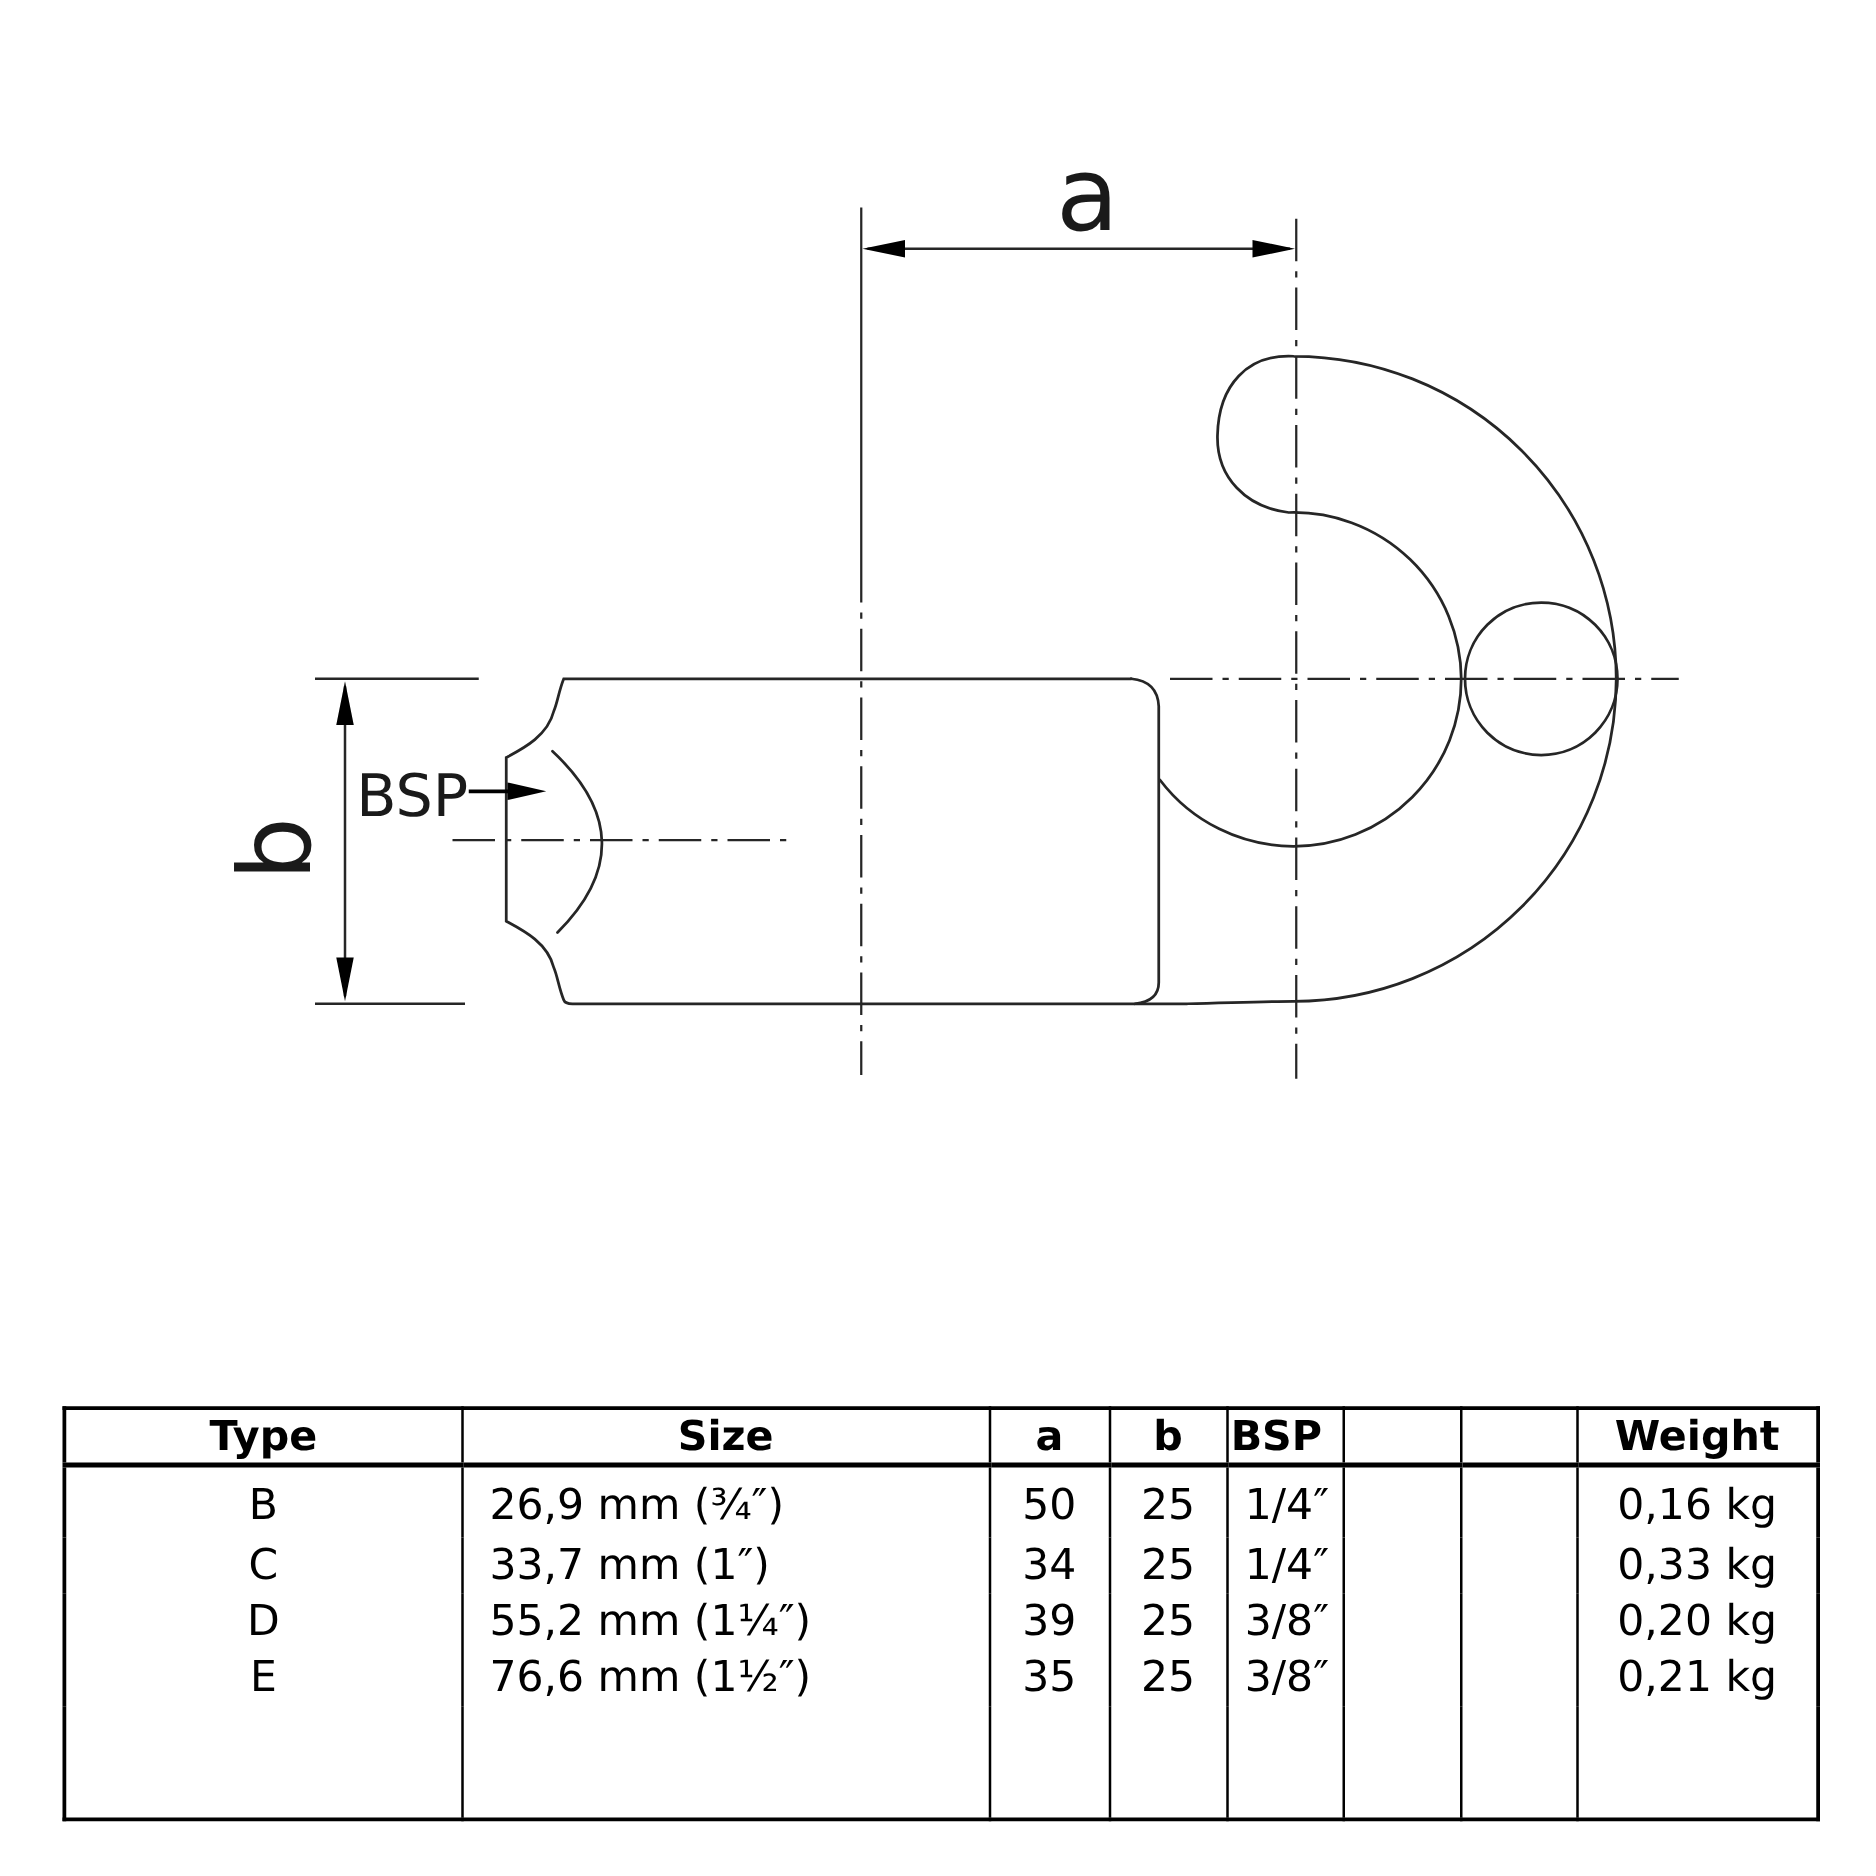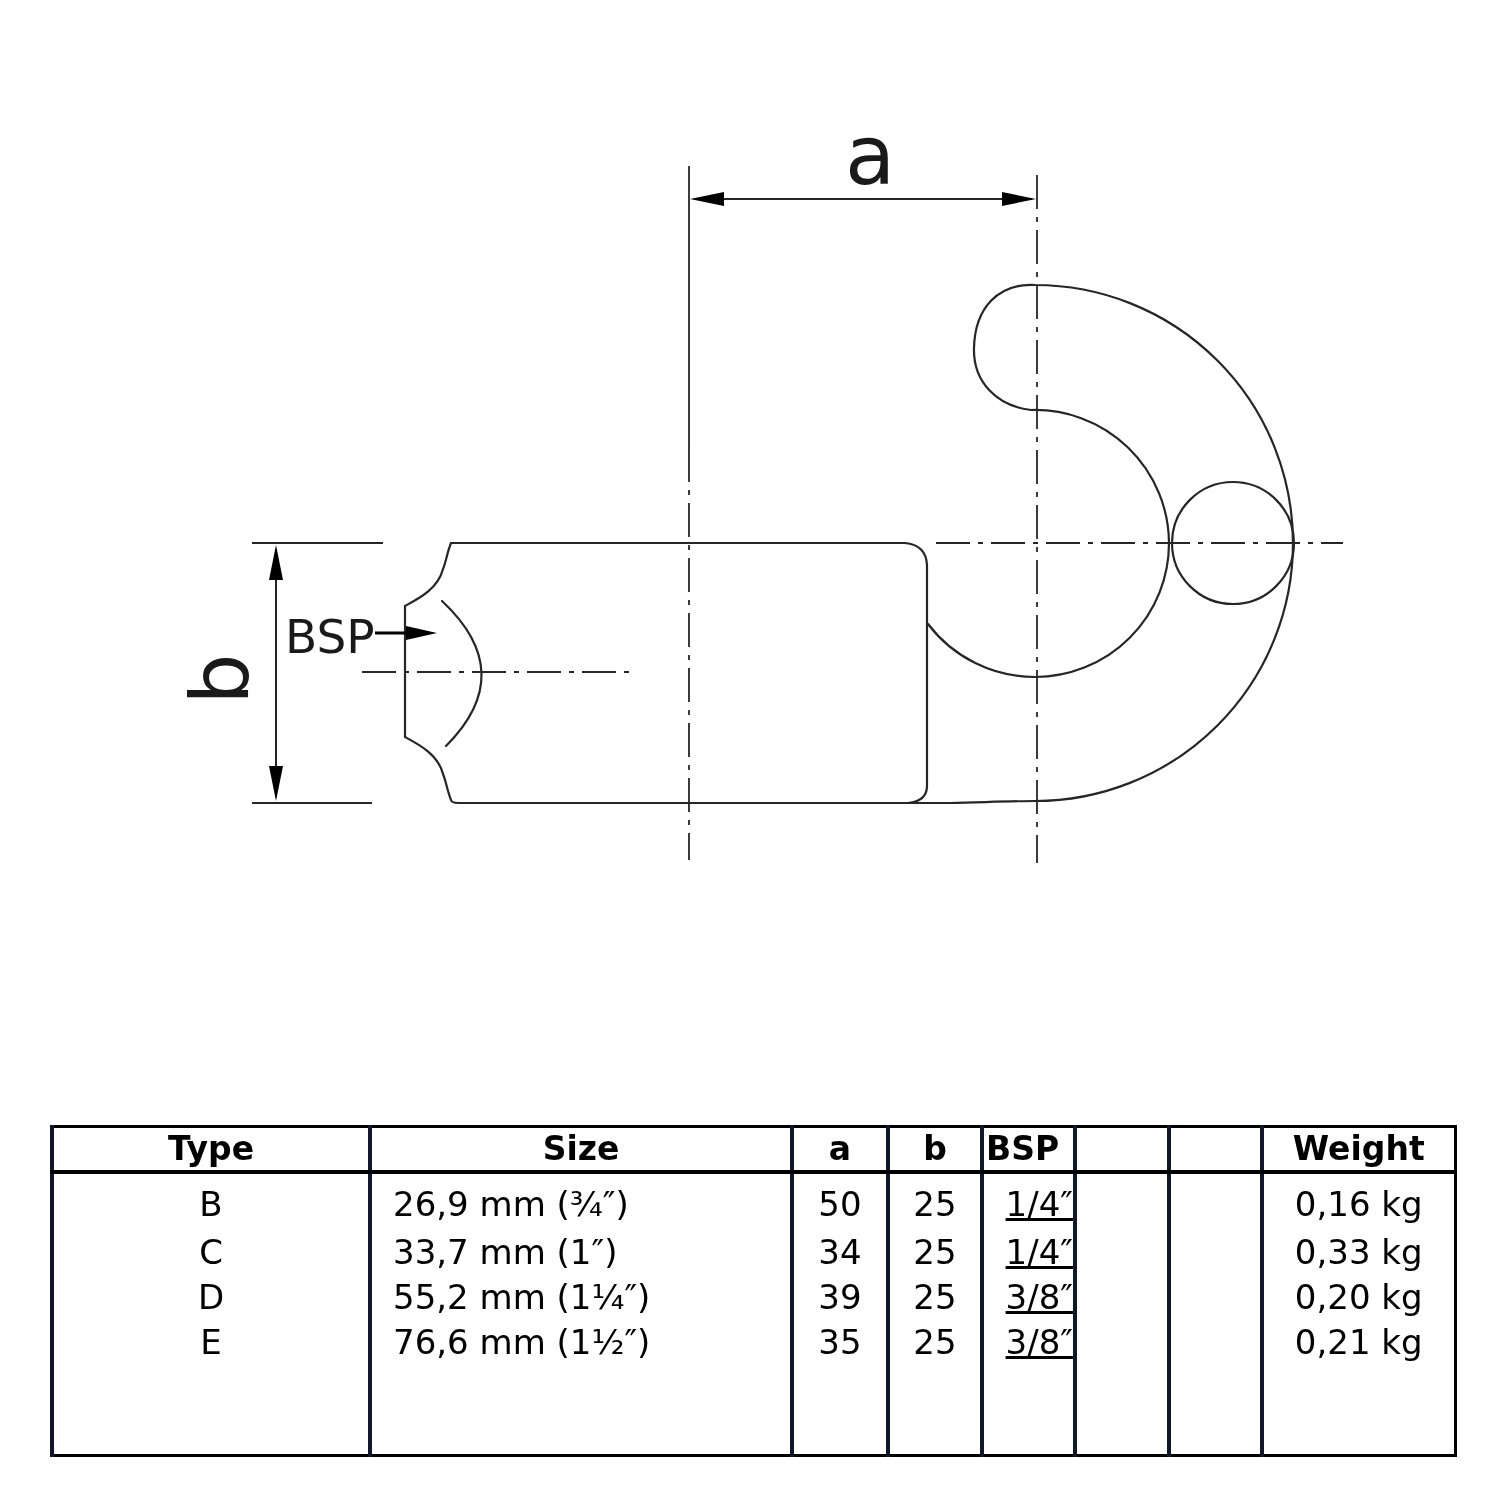--- a/index.html
+++ b/index.html
@@ -10,33 +10,33 @@
   }
   .drawing-svg{position:absolute;left:0;top:0;}
   
   table.spec{
     position:absolute;left:50px;top:1125px;width:1403px;height:332px;
     border-collapse:collapse;table-layout:fixed;
     border:3px solid #000;background:#fff;
   }
   table.spec th, table.spec td{
     padding:0;margin:16px;overflow:hidden;white-space:nowrap;
-    border-left:4px solid #0f172a;border-right:2px solid #000;
+    border-left:2px solid #0f172a;border-right:2px solid #000;
     font-size:34px;line-height:1.1;text-align:center;vertical-align:middle;
   }
   table.spec thead th{
     font-size:33px;font-weight:bold;height:42px;
     border-bottom:4px solid #000;
   }
   table.spec tbody tr.r-first td{height:50px;padding-top:6px;}
   table.spec tbody tr.r-mid td{height:45px;}
   table.spec tbody tr.filler td{height:auto;}
   table.spec td.c-size{text-align:left;padding-left:21px;}
   table.spec th.h-size{}
-  table.spec td.c-bsp{text-align:right;padding-left:3px;text-decoration:underline;}
+  table.spec td.c-bsp{text-align:center;padding-left:3px;}
   table.spec th.h-bsp{text-align:left;padding-left:2px;}
 </style>
 </head>
 <body>
 
 <div class="stage">
 
   <svg class="drawing-svg" width="1501" height="1120" viewBox="0 0 1501 1120">
     <g fill="none" stroke="#262626" stroke-width="2.2" stroke-linecap="round">
 

